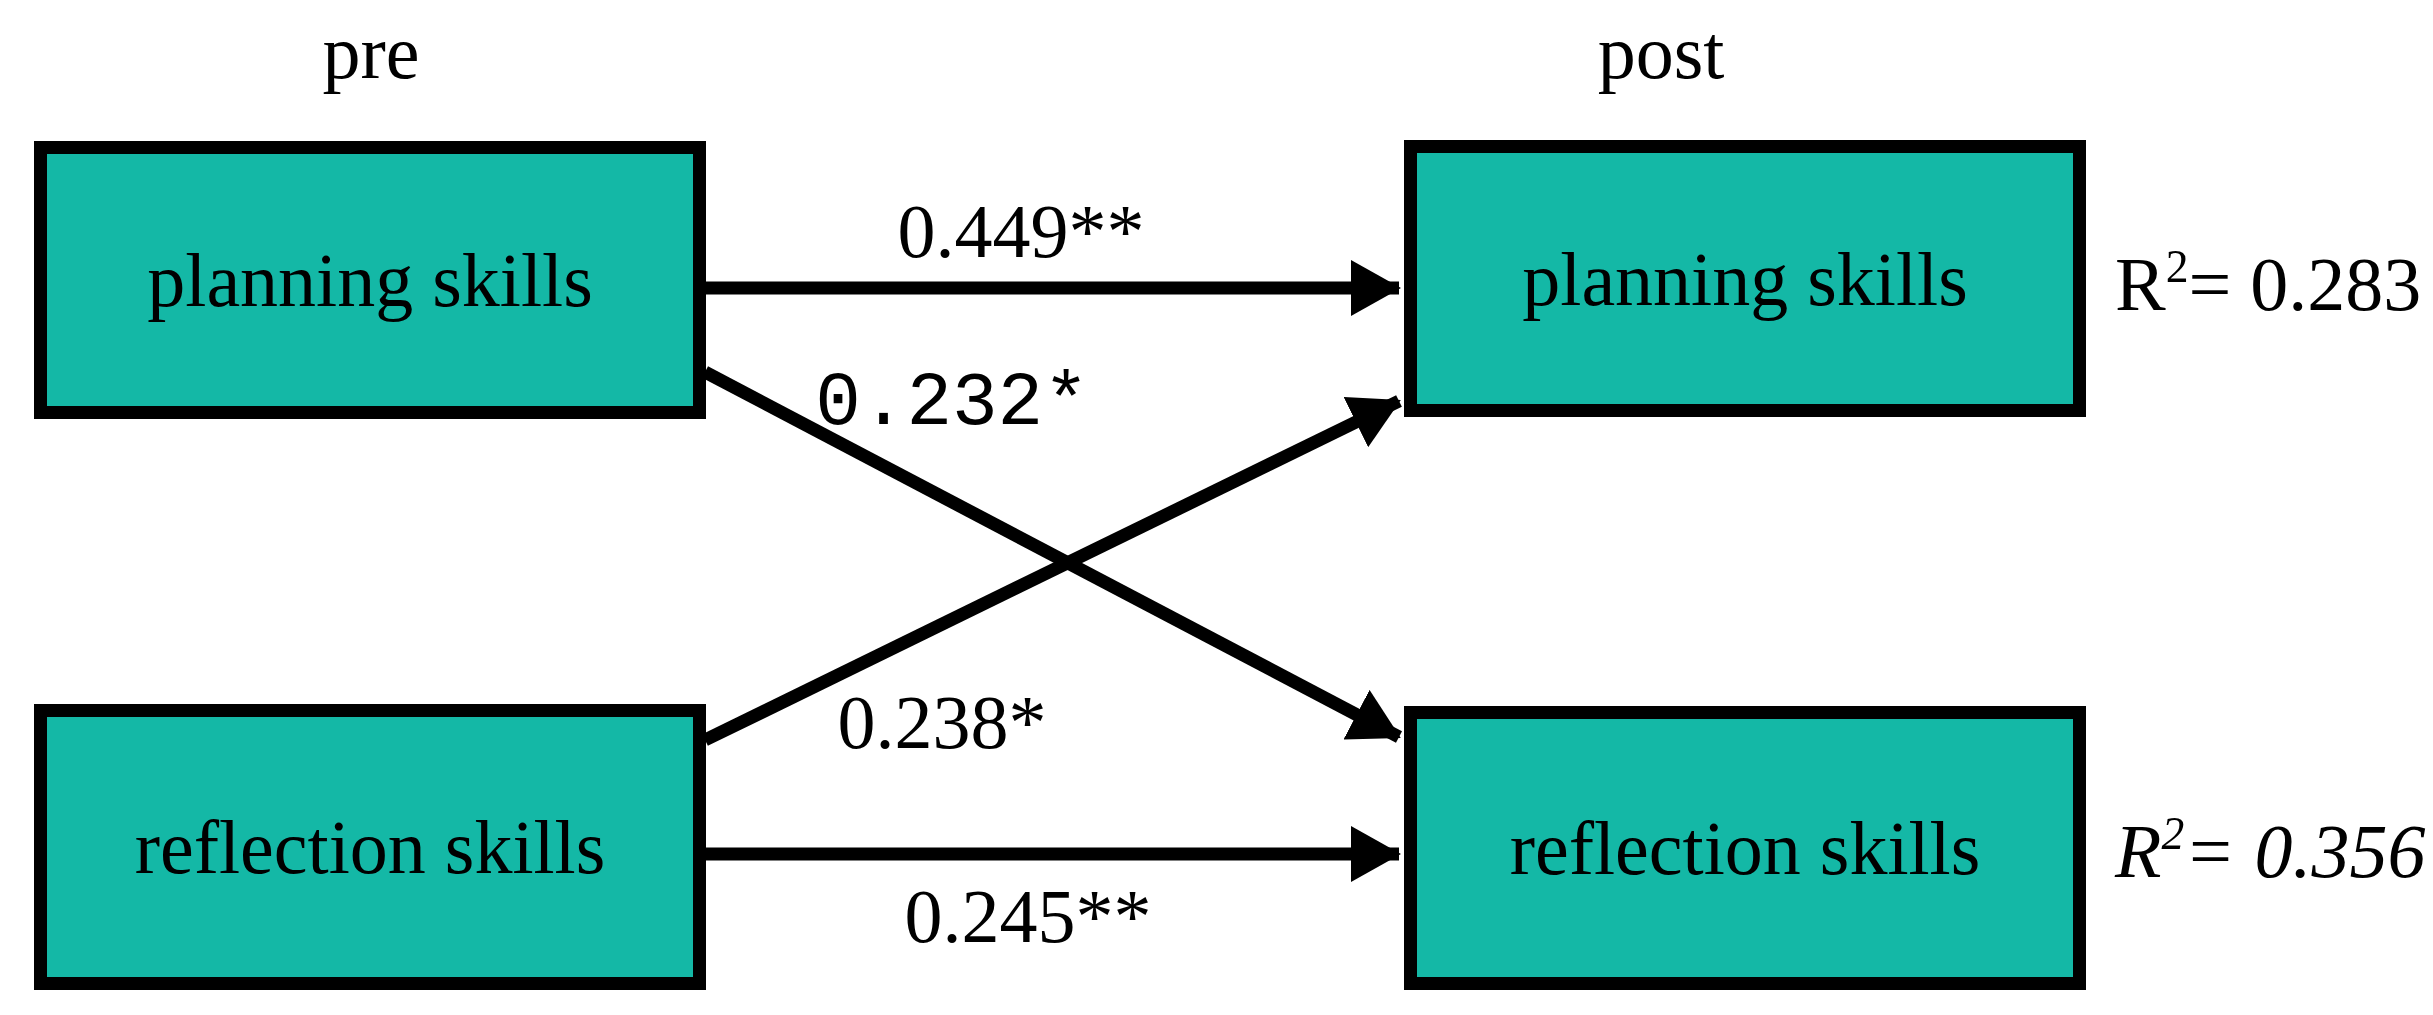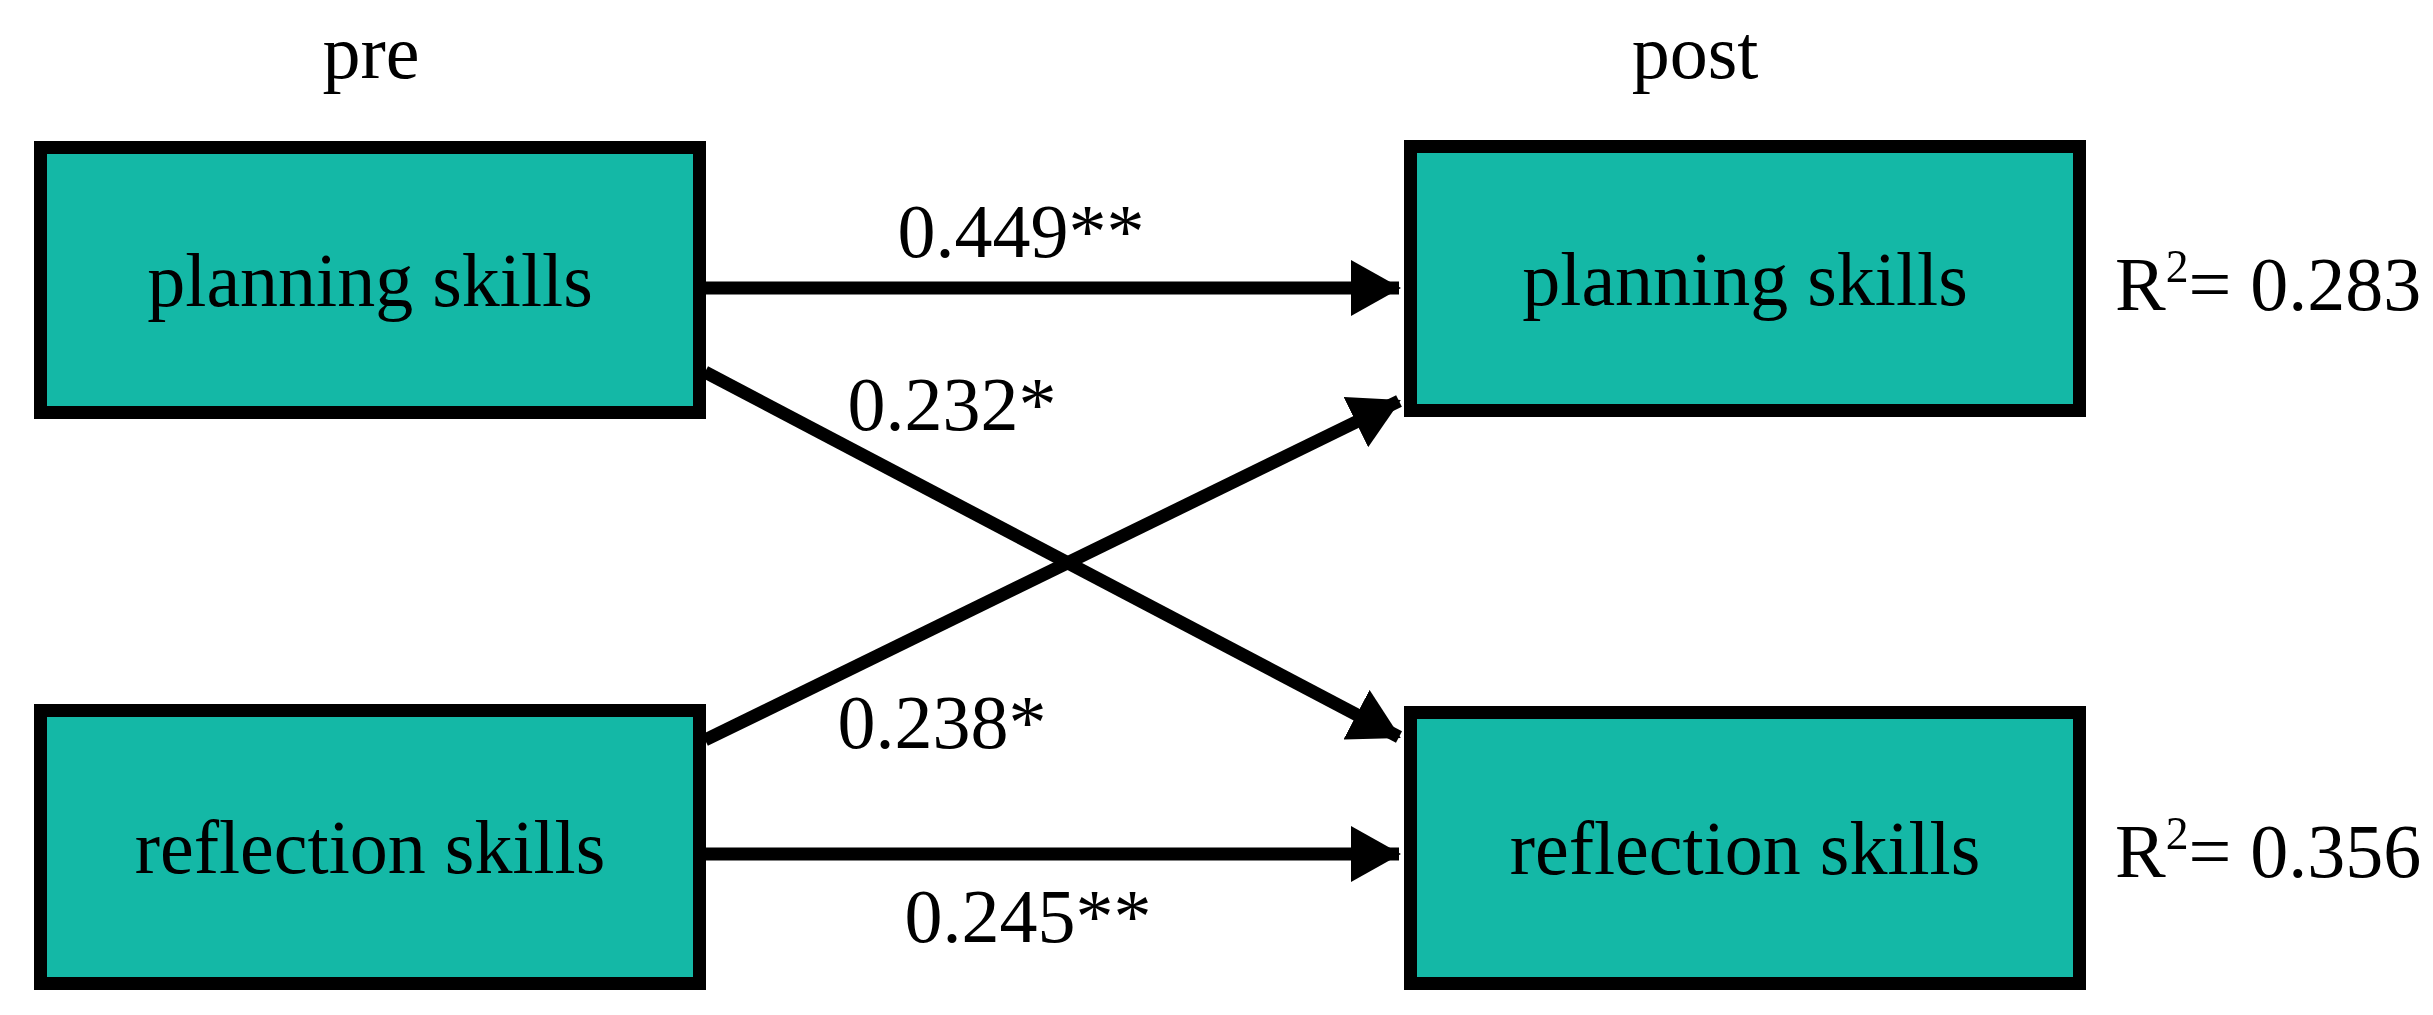--- a/index.html
+++ b/index.html
@@ -75,44 +75,44 @@
         <path d="M0,0 L50,28 L0,56 Z" fill="#000000"></path>
       </marker>
     </defs>
     <line x1="706" y1="288" x2="1399" y2="288" stroke="#000000" stroke-width="13" marker-end="url(#arrowhead)"></line>
     <line x1="705" y1="372" x2="1399" y2="737" stroke="#000000" stroke-width="13" marker-end="url(#arrowhead)"></line>
     <line x1="705" y1="740" x2="1399" y2="401" stroke="#000000" stroke-width="13" marker-end="url(#arrowhead)"></line>
     <line x1="706" y1="854" x2="1399" y2="854" stroke="#000000" stroke-width="13" marker-end="url(#arrowhead)"></line>
   </svg>
 
   <div class="col-header" style="left:371px; top:14px;">pre</div>
-  <div class="col-header" style="left:1695px; top:14px;">post</div>
+  <div class="col-header" style="left:1661px; top:14px;">post</div>
 
   <div class="node" style="left:34px; top:141px; width:672px; height:278px;">
     <span class="node-label">planning skills</span>
   </div>
 
   <div class="node" style="left:34px; top:704px; width:672px; height:286px;">
     <span class="node-label">reflection skills</span>
   </div>
 
   <div class="node" style="left:1404px; top:140px; width:682px; height:277px;">
     <span class="node-label">planning skills</span>
   </div>
 
   <div class="node" style="left:1404px; top:706px; width:682px; height:284px;">
     <span class="node-label">reflection skills</span>
   </div>
 
   <div class="edge-label" style="left:1021px; top:231px;">0.449**</div>
-  <div class="edge-label" style="left:952px; top:404px;">0.232*</div>
+  <div class="edge-label" style="left:952px; top:404px;font-family:Liberation Mono, monospace;">0.232*</div>
   <div class="edge-label" style="left:942px; top:722px;">0.238*</div>
   <div class="edge-label" style="left:1028px; top:916px;">0.245**</div>
 
   <div class="r2-label" style="left:2115px; top:284px;">
     <span>R</span><sup>2</sup><span>= 0.283</span>
   </div>
 
-  <div class="r2-label" style="left:2115px; top:851px;">
+  <div class="r2-label" style="left:2115px; top:851px;font-style:italic;">
     <span>R</span><sup>2</sup><span>= 0.356</span>
   </div>
 
 </div>
 
 </body></html>

